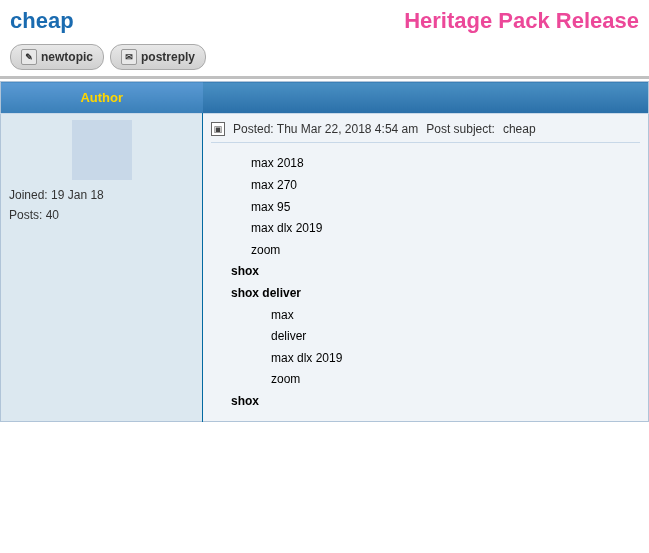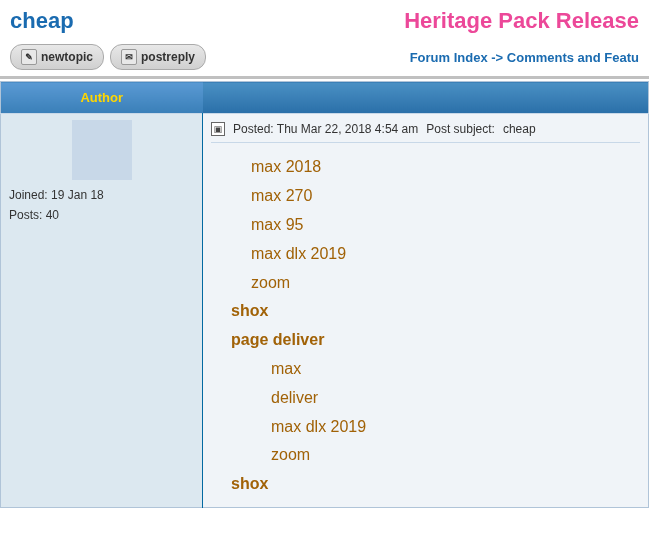--- a/index.html
+++ b/index.html
@@ -160,22 +160,22 @@
       border: 1px solid #666;
       background: #fff;
       display: inline-flex;
       align-items: center;
       justify-content: center;
       font-size: 9px;
       color: #444;
       flex-shrink: 0;
     }
     .post-content {
-      color: #a16207;
-      font-size: 16px;
+      color: #000000;
+      font-size: 12px;
       line-height: 1.8;
       padding: 4px 0;
     }
     .post-content .indent1 {
       margin-left: 40px;
     }
     .post-content .indent0 {
       margin-left: 20px;
       font-weight: bold;
     }
@@ -195,23 +195,20 @@
 
 <div class="toolbar">
   <a href="#" class="btn-forum">
     <span class="btn-icon">✎</span>
     <span>newtopic</span>
   </a>
   <a href="#" class="btn-forum">
     <span class="btn-icon">✉</span>
     <span>postreply</span>
   </a>
-  <div class="forum-nav">
-    <a href="#">Forum Index -&gt; Comments and Featu</a>
-  </div>
 </div>
 
 <div class="separator"></div>
 
 <table class="forum-table">
   <thead>
     <tr class="col-header">
       <td class="col-author-hdr">Author</td>
       <td class="col-post-hdr"></td>
     </tr>
@@ -232,21 +229,21 @@
           <span>Post subject:</span>
           <span>cheap</span>
         </div>
         <div class="post-content" id="post-content-lines">
         <div class="indent1">max 2018</div>
             <div class="indent1">max 270</div>
             <div class="indent1">max 95</div>
             <div class="indent1">max dlx 2019</div>
             <div class="indent1">zoom</div>
             <div class="indent0">shox</div>
-            <div class="indent0">page deliver</div>
+            <div class="indent0">shox deliver</div>
             <div class="indent2">max</div>
             <div class="indent2">deliver</div>
             <div class="indent2">max dlx 2019</div>
             <div class="indent2">zoom</div>
             <div class="indent0">shox</div>
           </div>
       </td>
     </tr>
   </tbody>
 </table>

